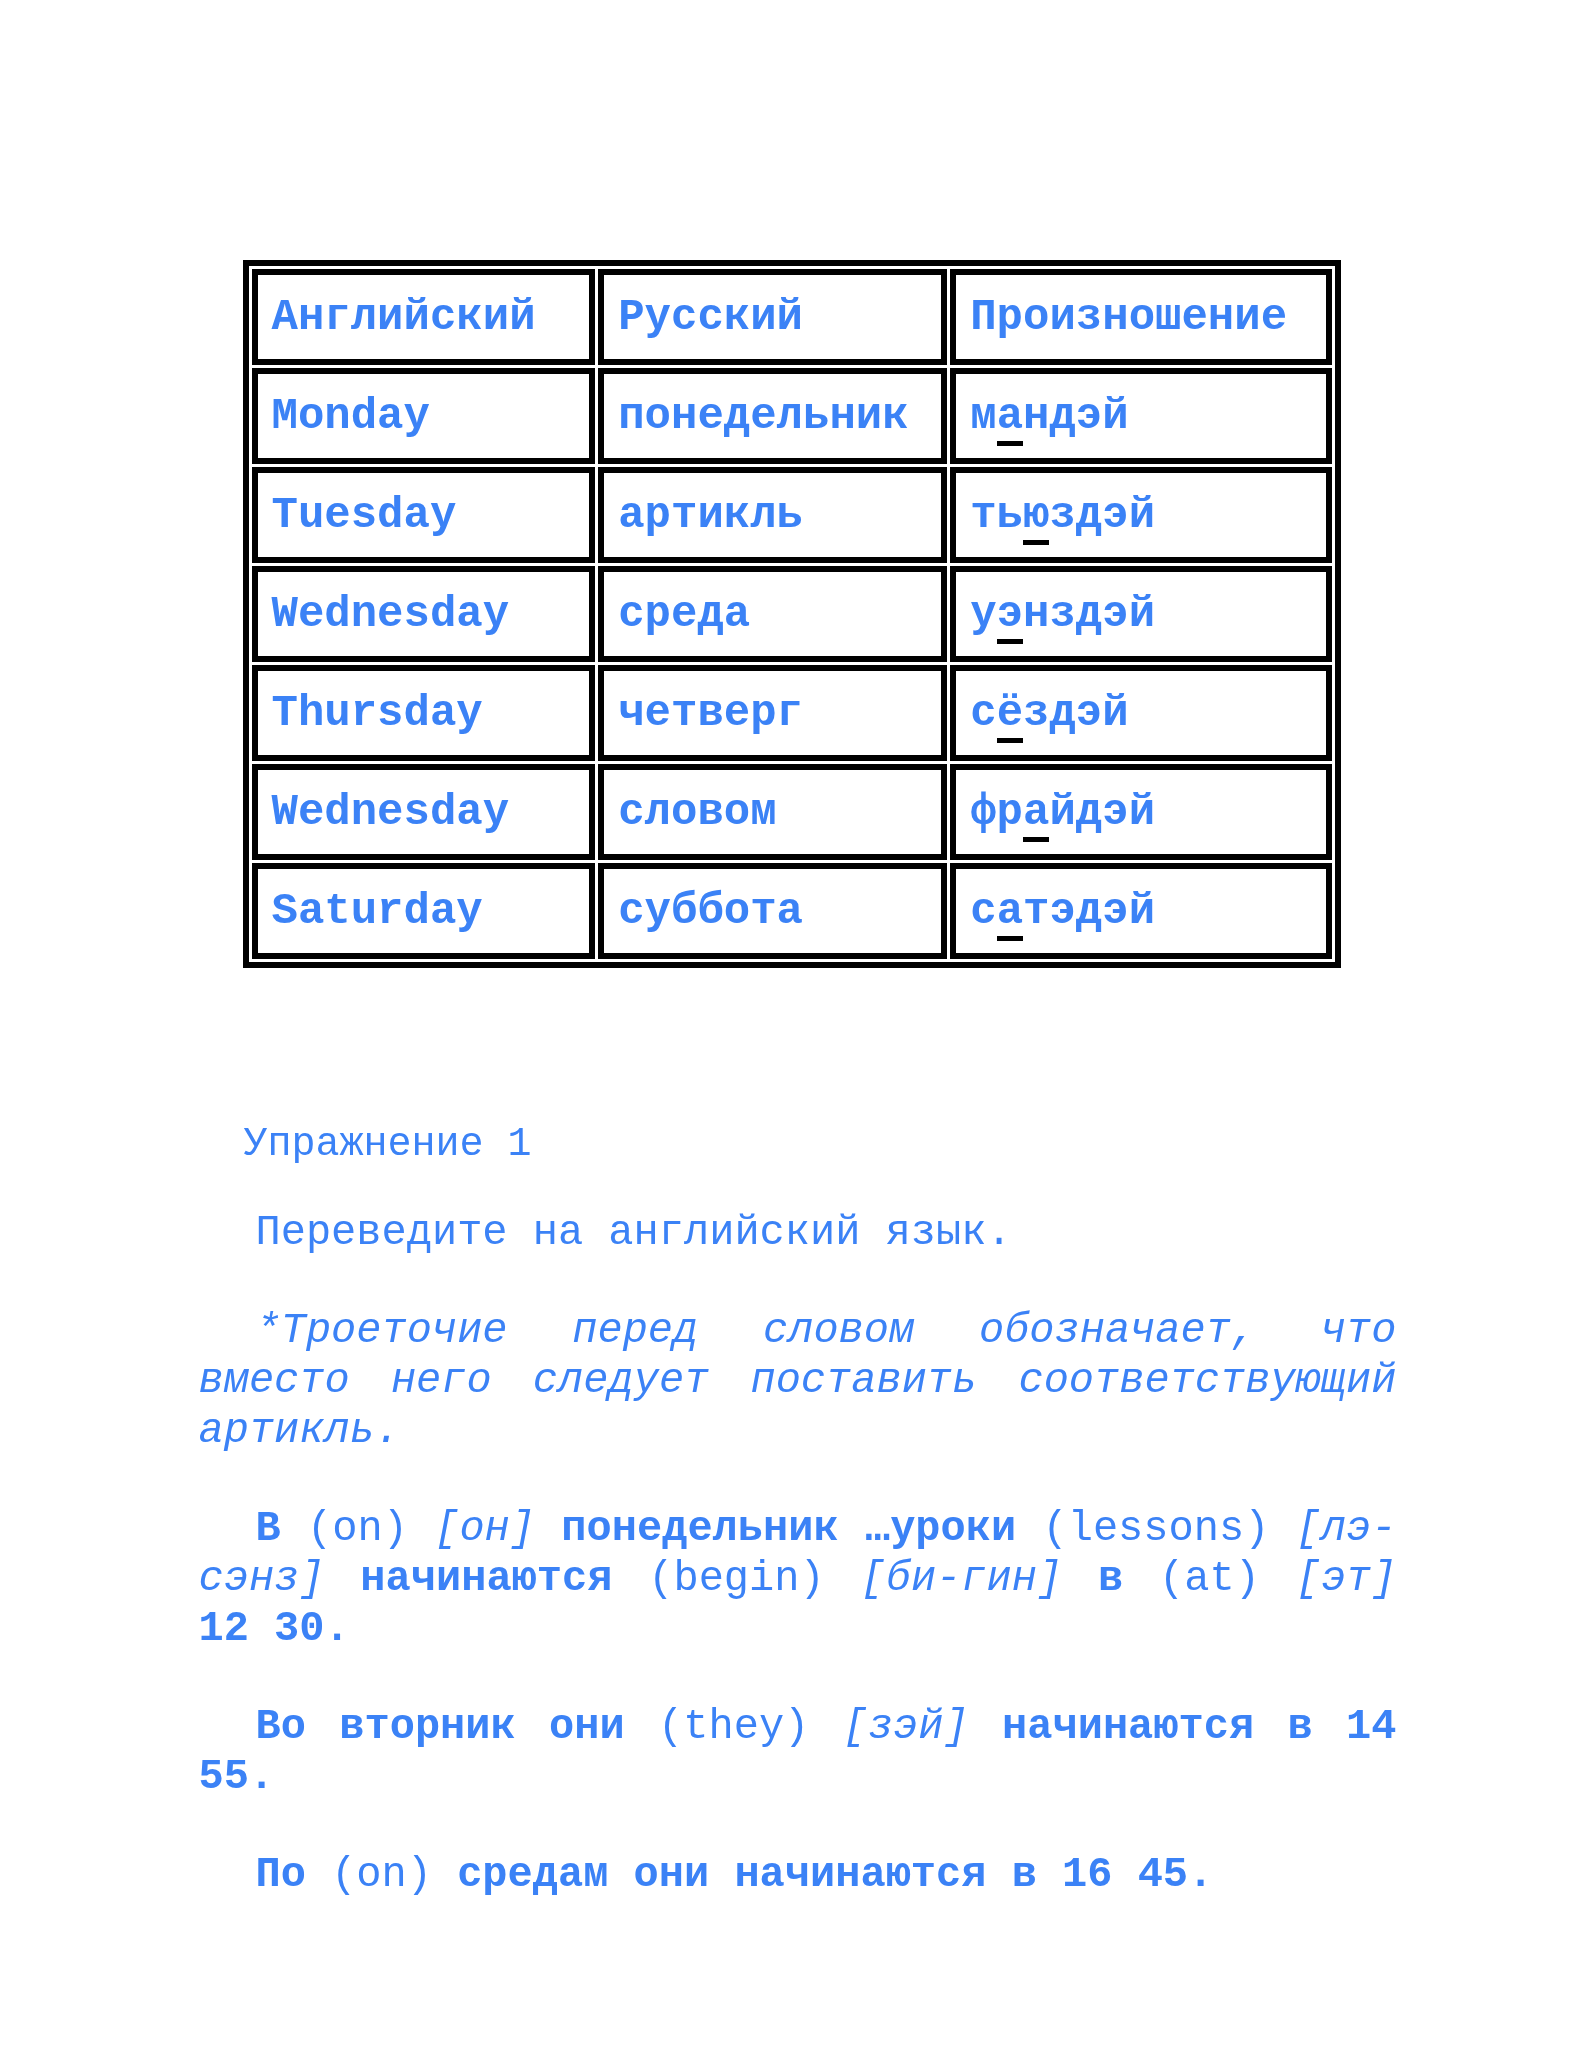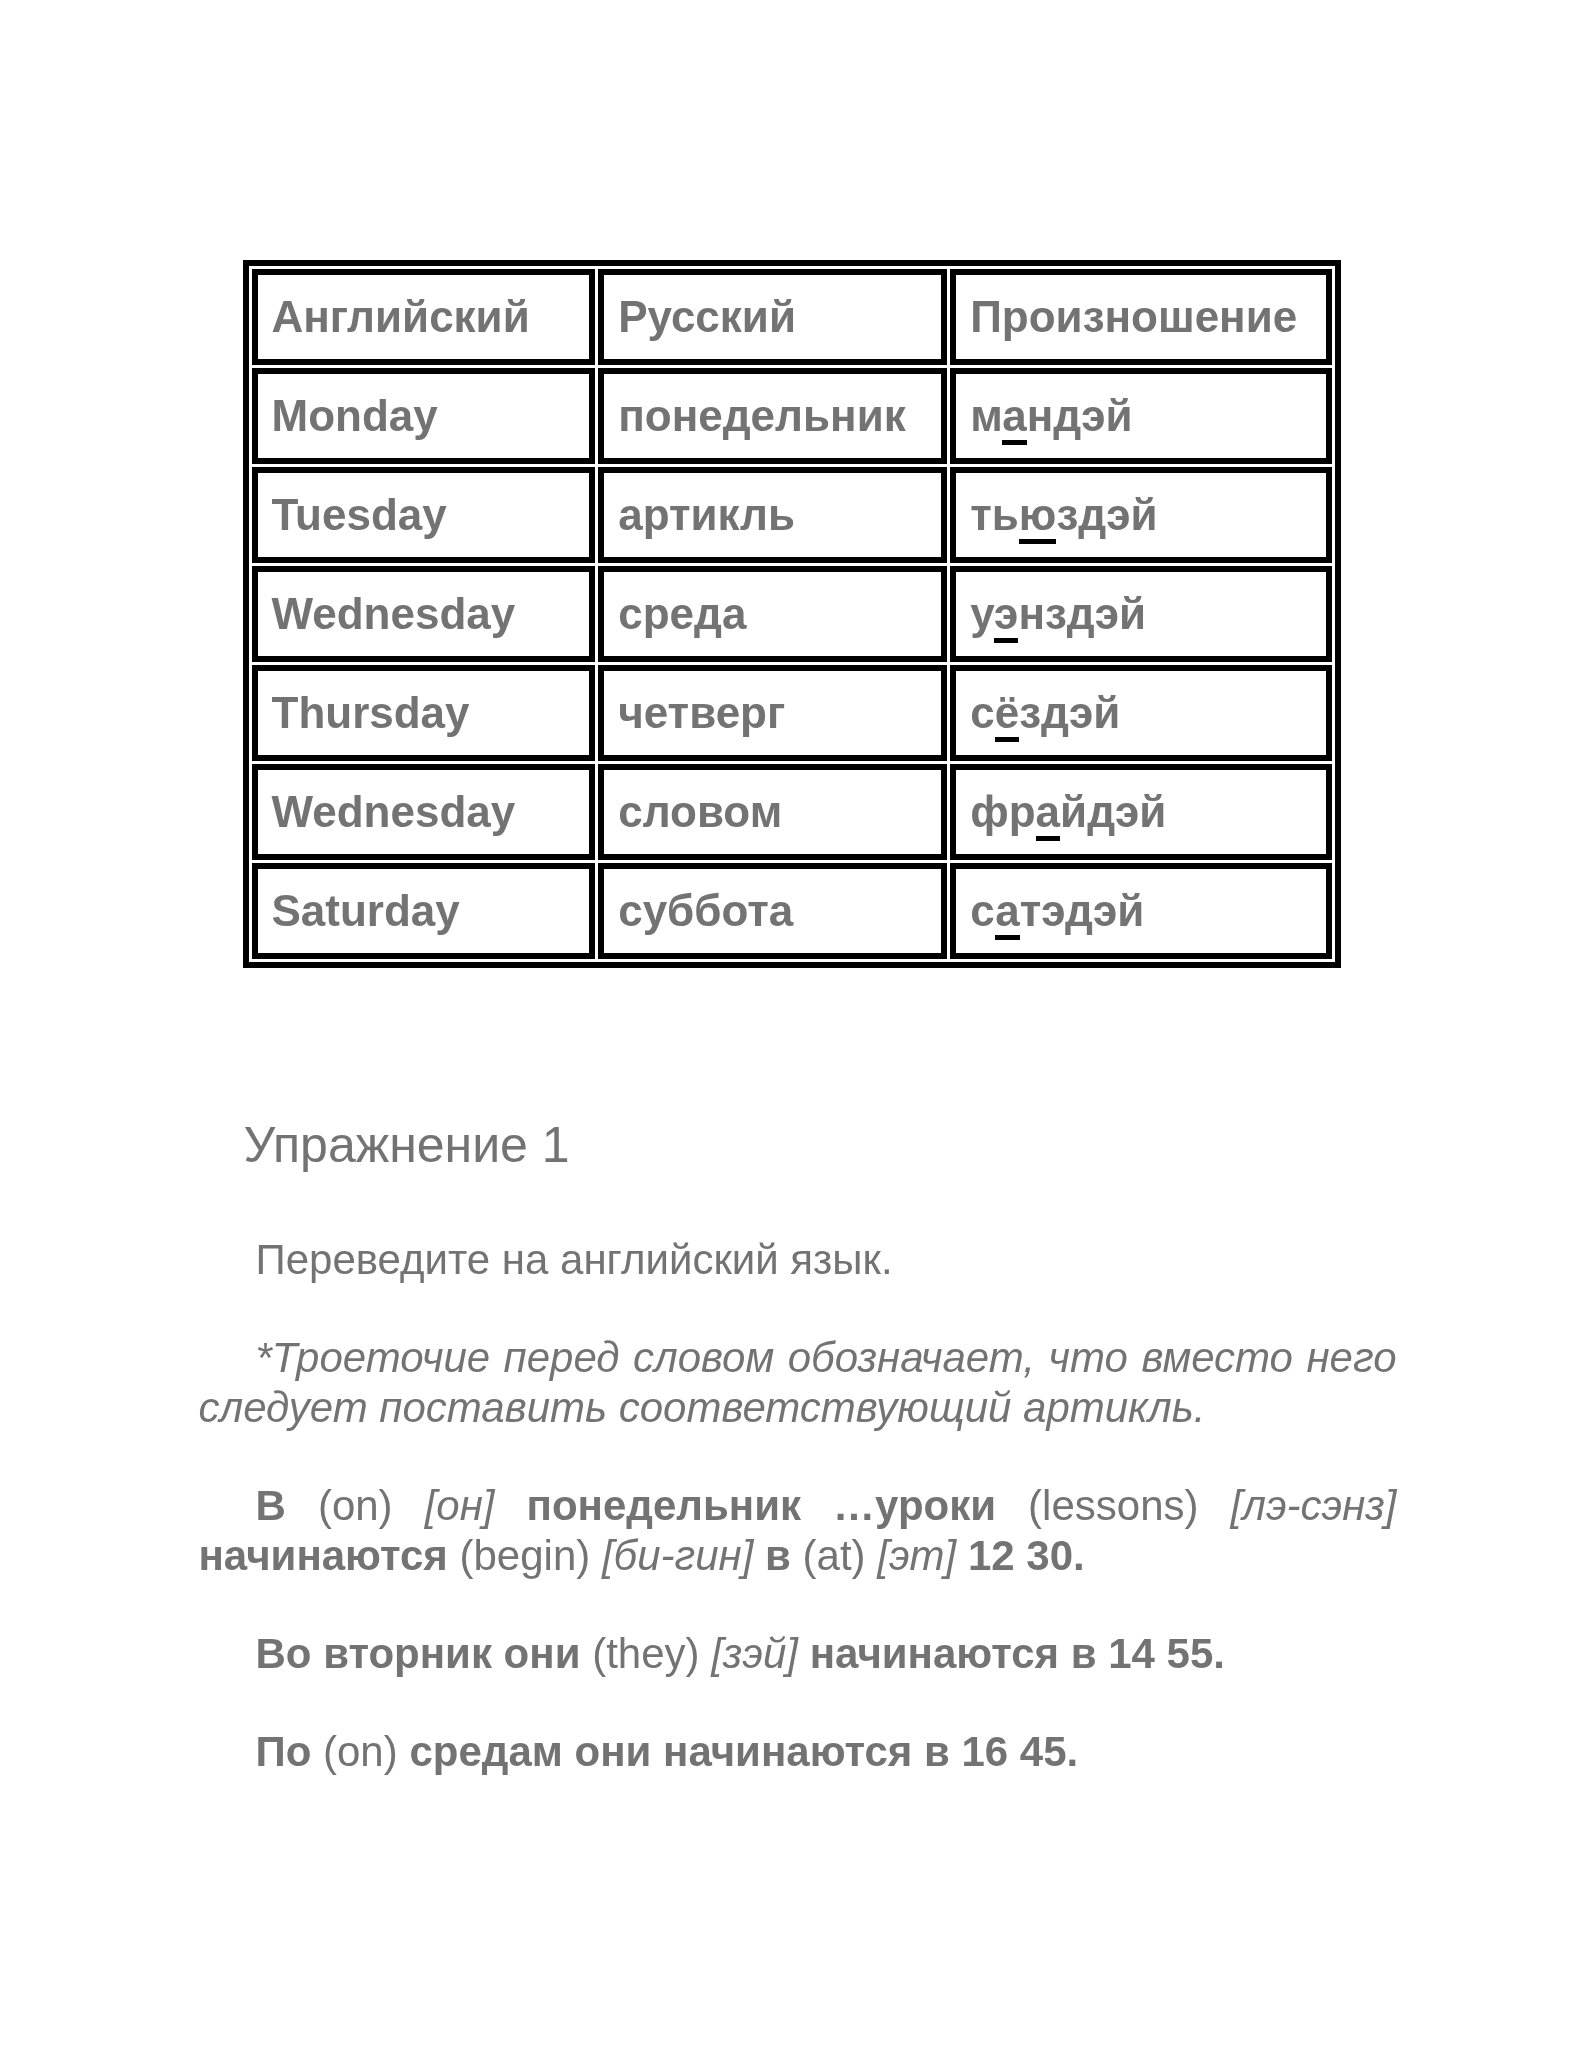--- a/index.html
+++ b/index.html
@@ -1,22 +1,22 @@
 <!DOCTYPE html>
 <html><head>
 <meta charset="utf-8">
 <style>
   html, body { margin: 0; padding: 0; background: #ffffff; }
   .page {
     position: relative;
     width: 1583px;
     height: 2048px;
     background: #ffffff;
-    color: #737373;
-    font-family: Liberation Sans, sans-serif;
+    color: #3b82f6;
+    font-family: Liberation Mono, monospace;
     overflow: hidden;
   }
   table.days {
     border-collapse: separate;
     border-spacing: 3px;
     border: 6px solid #000;
     margin: 260px auto 0 auto;
     width: 1098px;
     table-layout: fixed;
     background: #ffffff;
@@ -33,24 +33,24 @@
     padding: 0 8px 0 14px;
     overflow: hidden;
     white-space: nowrap;
   }
   .u { border-bottom: 5px solid #000; }
   .content {
     width: 1210px;
     margin: 147px auto 0 auto;
   }
   .ex-title {
-    font-size: 50px;
+    font-size: 40px;
     font-weight: 400;
     line-height: 60px;
-    margin: 0 0 60px 0;
+    margin: 0 0 33px 0;
     text-indent: 57px;
   }
   .content p {
     font-size: 42px;
     line-height: 50px;
     margin: 0 0 48px 12px;
     text-indent: 57px;
     text-align: justify;
   }
   p.note { font-style: italic; }

